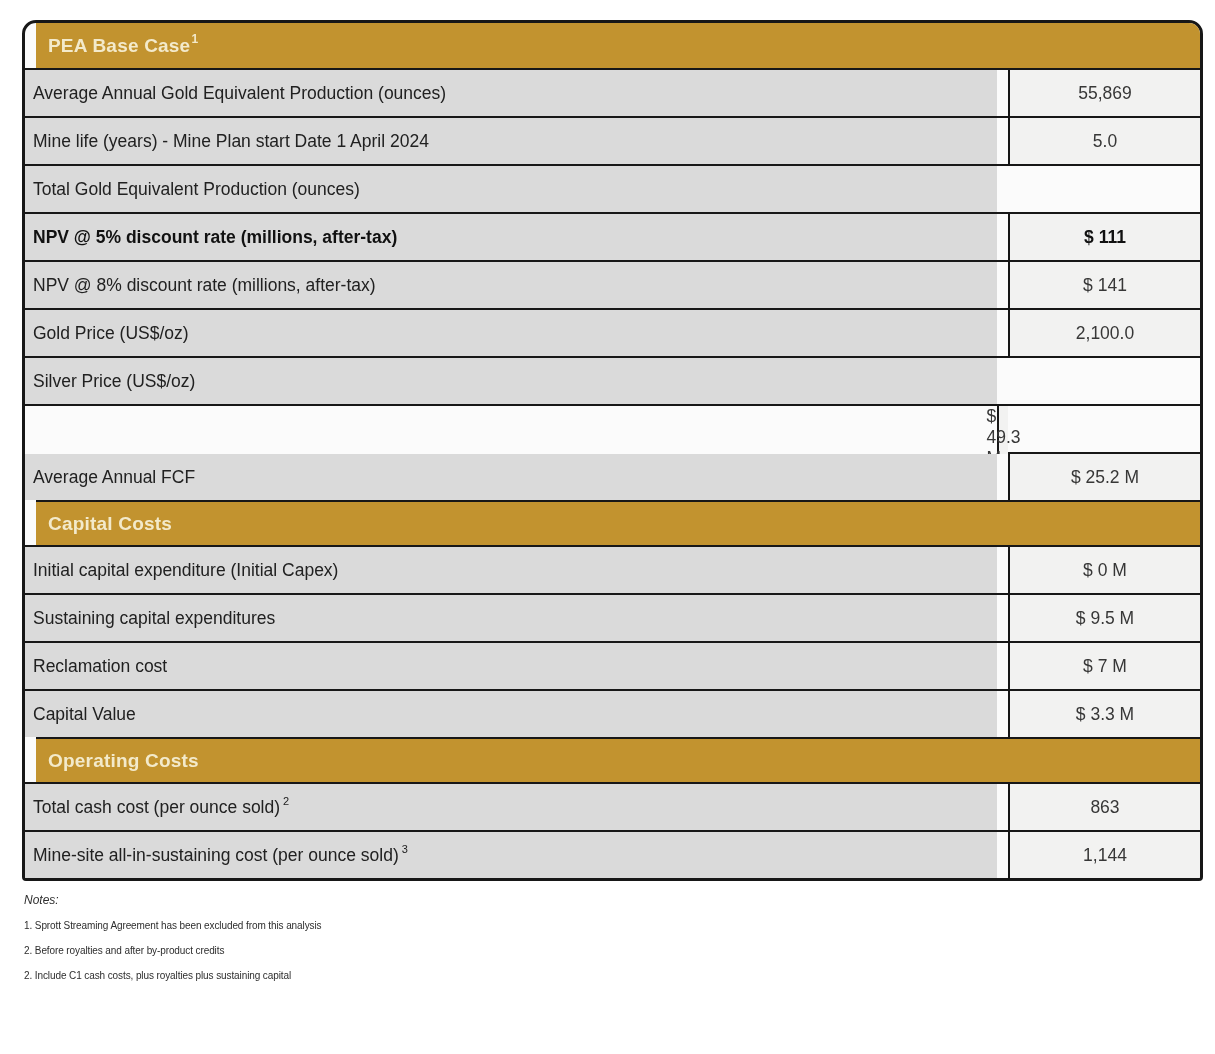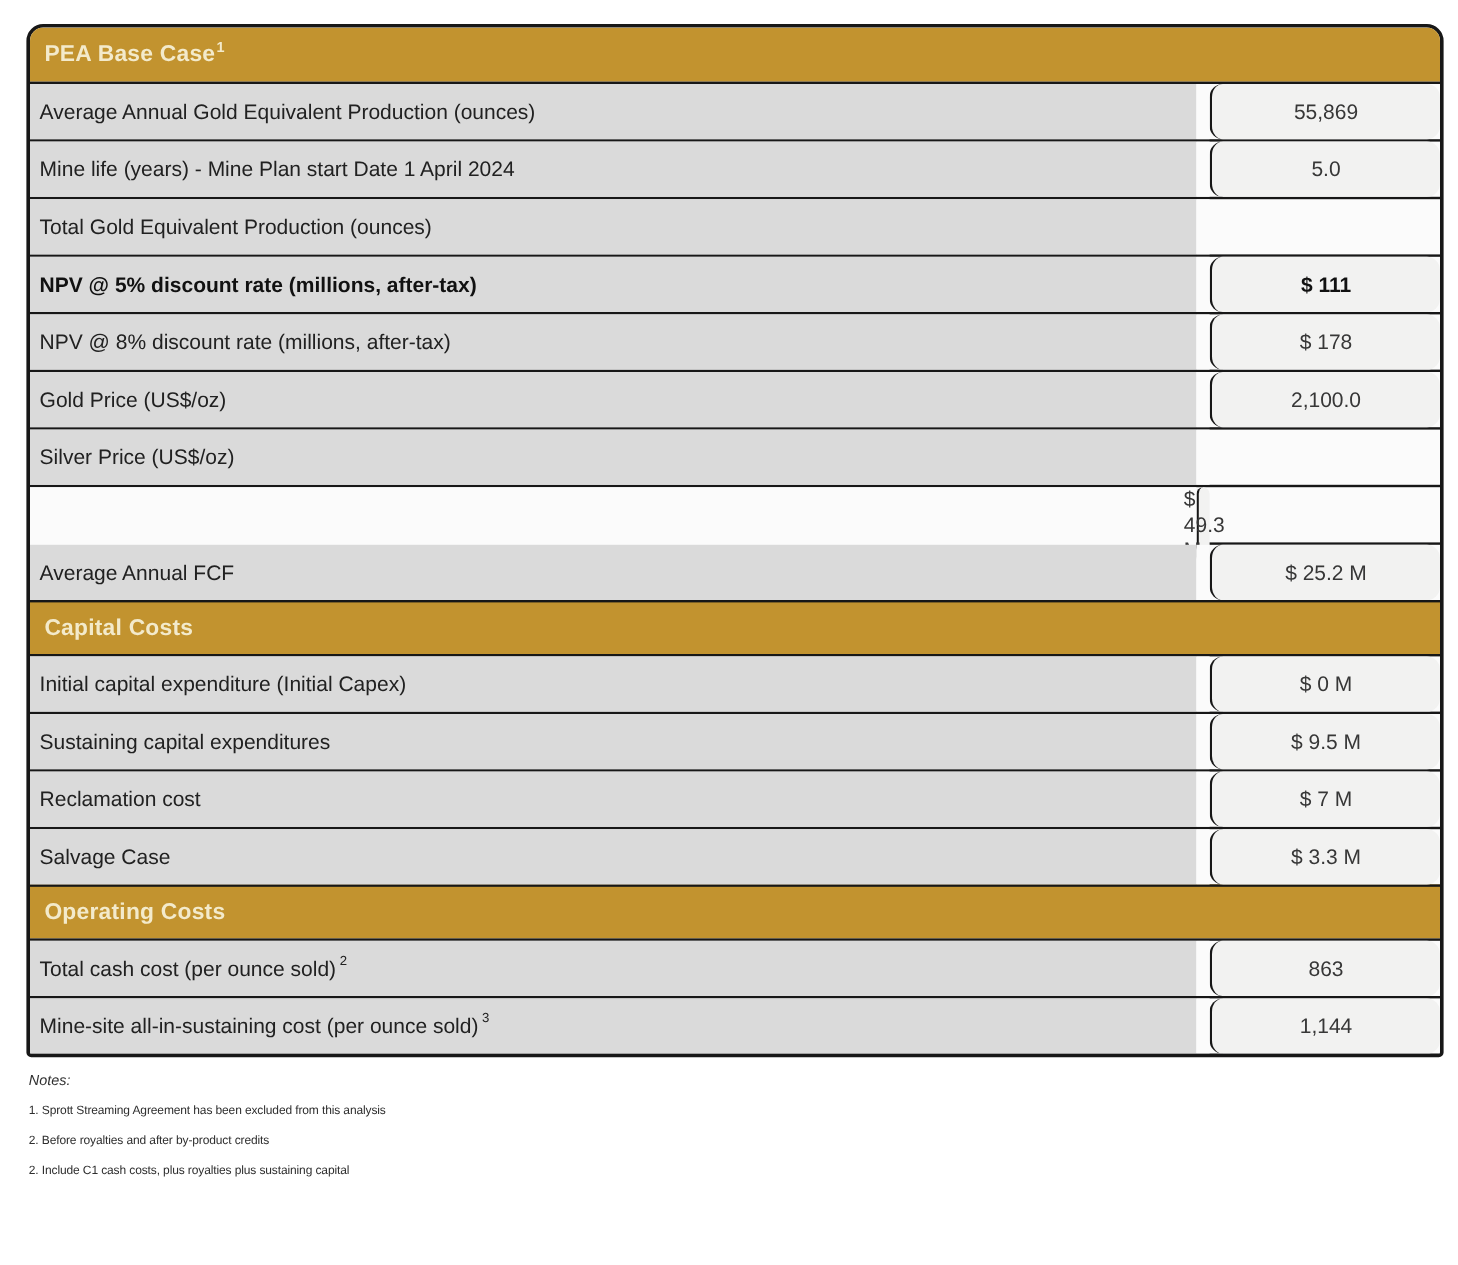--- a/index.html
+++ b/index.html
@@ -29,20 +29,21 @@
   .card > * + *{border-top:2px solid var(--border);}
 
   .section-header{
     height:45px;
     background:var(--gold);
     color:var(--header-text);
     display:flex;align-items:center;
     padding-left:12px;
     font-size:19px;font-weight:700;
     letter-spacing:.2px;
+    margin-left:11px;
   }
   .sh-sup{font-size:12px;position:relative;top:-7px;margin-left:1px;font-weight:700;}
 
   .row{
     height:48px;
     display:grid;
     grid-template-columns:1fr 11px 192px;
   }
   .cell{display:flex;align-items:center;height:100%;}
   .cell.label{
@@ -51,21 +52,20 @@
     padding-left:8px;
     font-size:17.5px;
   }
   .cell.gap{background:var(--gap-bg);}
   .cell.value{
     background:var(--value-bg);
     color:var(--value-text);
     justify-content:center;
     font-size:17.5px;
     border-left:2px solid var(--border);
-    border-radius:11px;
   }
   .row.bold .cell.label,.row.bold .cell.value{font-weight:700;color:#111;text-align:center;}
   .label-sup{font-size:11px;position:relative;top:-6px;margin-left:3px;}
 
   .notes{margin:12px 0 0 2px;color:var(--notes-text);}
   .notes-title{font-size:12px;margin-bottom:6px;font-style:italic;}
   .note-line{font-size:10px;line-height:25px;letter-spacing:-0.1px;}
 </style>
 </head>
 <body>
@@ -111,21 +111,21 @@
     <div class="cell gap"></div>
     <div class="cell value">$ 111</div>
   </div>
 
   <div class="row">
     <div class="cell label">
       <span class="label-text">NPV @ 8% discount rate (millions, after-tax)</span>
           <sup class="label-sup"></sup>
     </div>
     <div class="cell gap"></div>
-    <div class="cell value">$ 178</div>
+    <div class="cell value">$ 141</div>
   </div>
 
   <div class="row">
     <div class="cell label">
       <span class="label-text">Gold Price (US$/oz)</span>
           <sup class="label-sup"></sup>
     </div>
     <div class="cell gap"></div>
     <div class="cell value">2,100.0</div>
   </div>
@@ -179,21 +179,21 @@
     <div class="cell label">
       <span class="label-text">Reclamation cost</span>
           <sup class="label-sup"></sup>
     </div>
     <div class="cell gap"></div>
     <div class="cell value">$ 7 M</div>
   </div>
 
   <div class="row">
     <div class="cell label">
-      <span class="label-text">Salvage Case</span>
+      <span class="label-text">Capital Value</span>
           <sup class="label-sup"></sup>
     </div>
     <div class="cell gap"></div>
     <div class="cell value">$ 3.3 M</div>
   </div>
 
   <div class="section-header">
     <span class="sh-text">Operating Costs</span>
         <sup class="sh-sup"></sup>
   </div>

